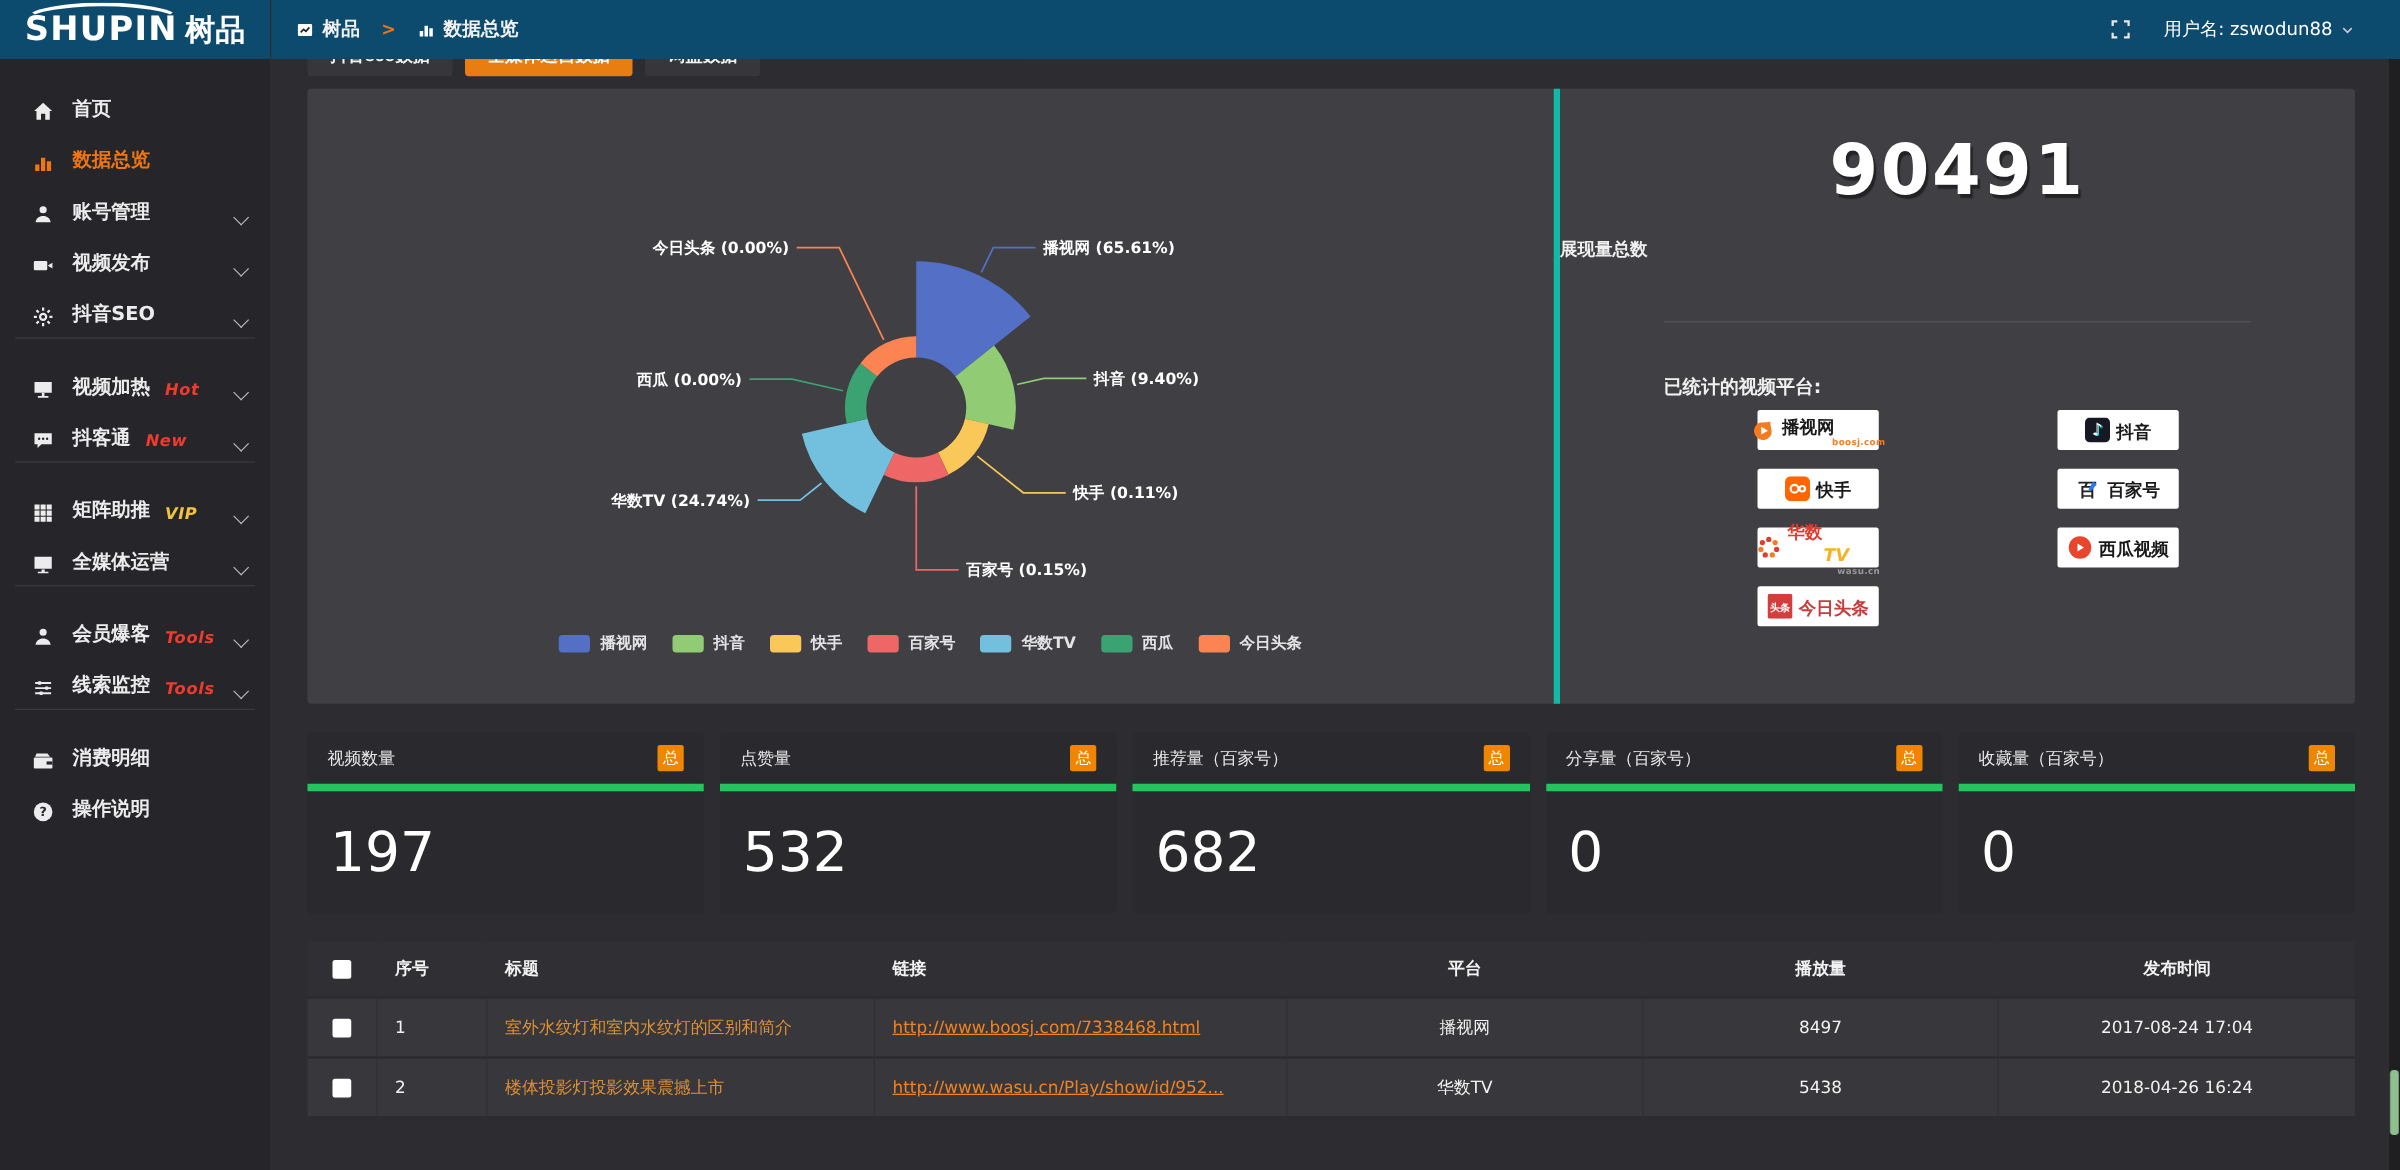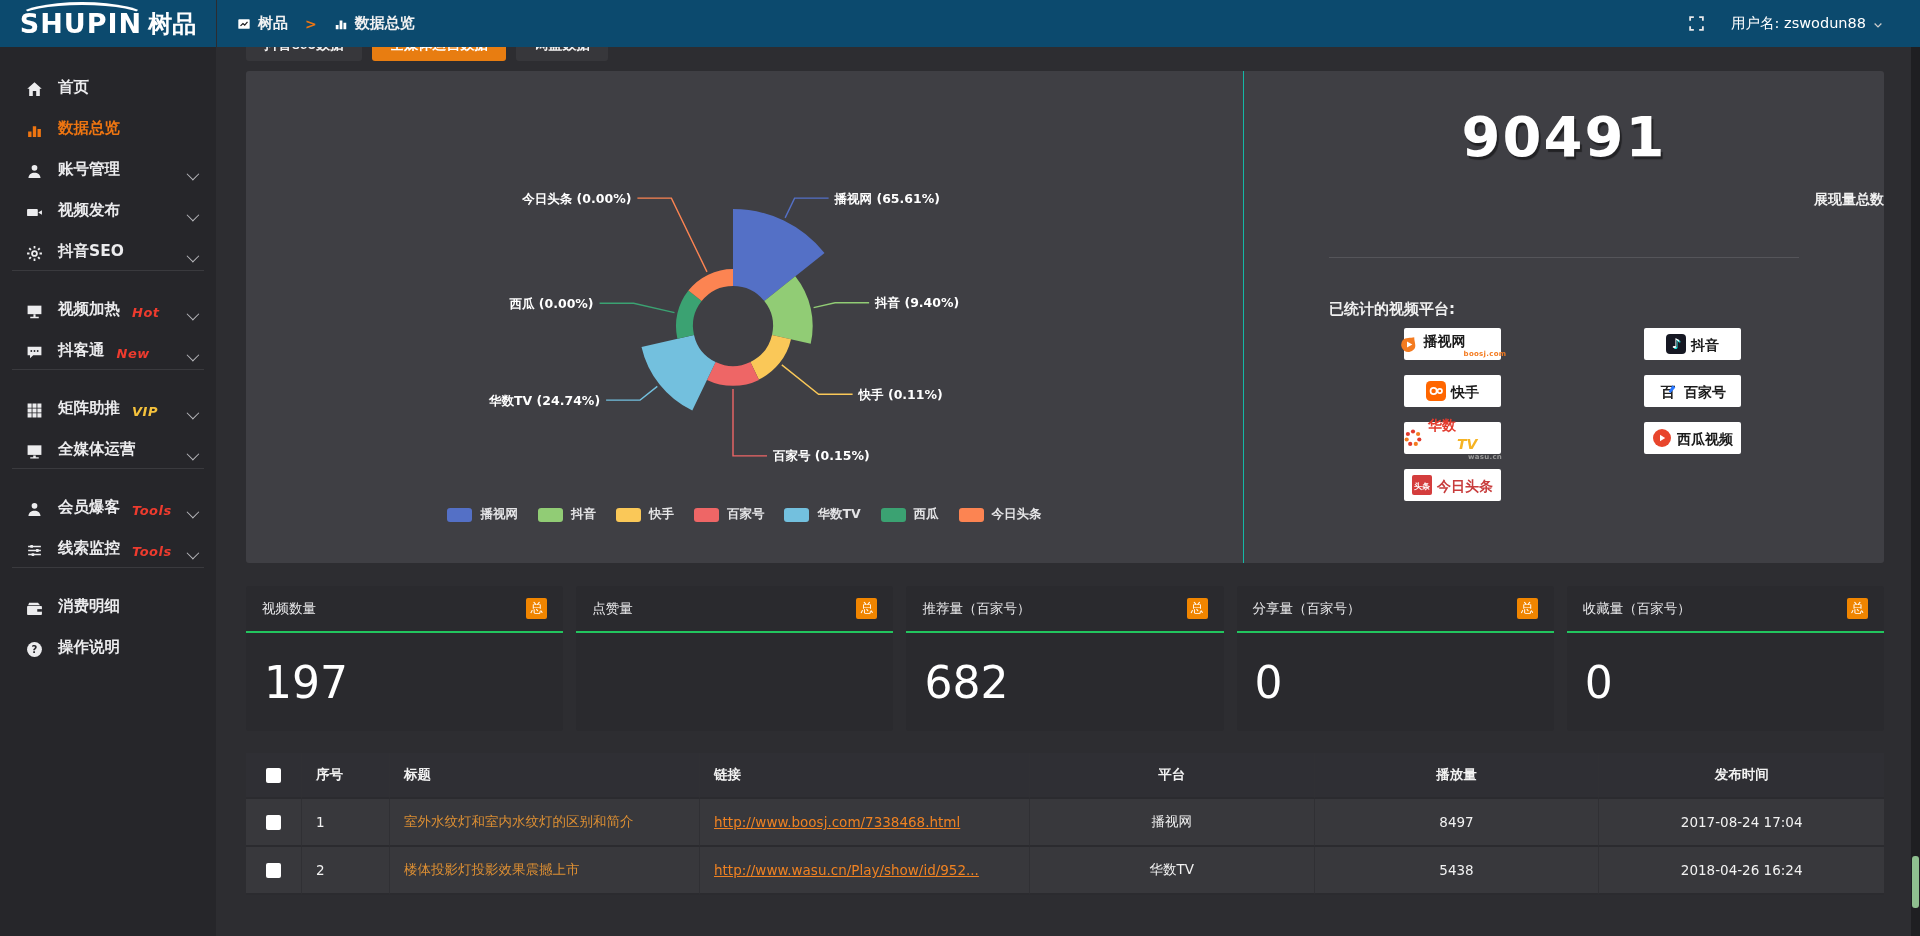--- a/index.html
+++ b/index.html
@@ -49,45 +49,45 @@
 
   
   .panel { margin-top:10px; height:492px; background:#3f3f44; border-radius:3px; display:flex; }
   .chart-area { width:997px; position:relative; flex:none; }
   .chart-area svg.rose { position:absolute; inset:0; }
   .chart-legend { position:absolute; left:0; right:0; bottom:40px; display:flex; justify-content:center; gap:20px; }
   .lg-item { display:flex; align-items:center; gap:8px; cursor:pointer; }
   .lg-swatch { width:25px; height:14px; border-radius:3px; }
   .lg-label { color:#e4e4e6; font-size:12.5px; font-weight:600; }
 
-  .right-area { flex:1; border-left:1px solid #14b8a6; padding-top:38px; }
+  .right-area { flex:1; border-left:5px solid #14b8a6; padding-top:38px; }
   .big-number { text-align:center; font-size:56px; font-weight:800; color:#fff; letter-spacing:2px;
     line-height:1; text-shadow:2px 3px 1px rgba(0,0,0,.45); }
-  .big-label { text-align:right; font-size:14px; font-weight:bold; color:#f0f0f0; margin-top:26px; }
+  .big-label { text-align:left; font-size:14px; font-weight:bold; color:#f0f0f0; margin-top:26px; }
   .sum-divider { width:470px; margin:48px auto 0; border-top:1px solid #55555a; }
   .platforms { width:470px; margin:42px auto 0; position:relative; height:230px; }
   .platforms-title { font-size:15px; font-weight:bold; color:#f0f0f0; }
   .pcol { position:absolute; top:28px; display:flex; flex-direction:column; gap:15px; }
   .pcol-left { left:75px; } .pcol-right { left:315px; }
   .pbadge { width:97px; height:32px; background:#fff; border-radius:2px;
     display:flex; align-items:center; justify-content:center; gap:5px; }
   .plogo { width:20px; height:20px; flex:none; }
   .plogo svg { width:100%; height:100%; }
   .pname { font-size:14px; font-weight:bold; color:#1a1a1a; line-height:1.05; }
   .psub { display:block; font-size:7px; font-weight:bold; color:#f47b20; letter-spacing:.3px;padding-left:40px; }
   .pbadge.wasu .pname { color:#e23a2e; }
   .pbadge.wasu .pname b { color:#f5b324; font-style:italic;margin-left:29px; }
   .pbadge.wasu .psub { color:#999; }
   .pbadge.toutiao .pname { color:#c83c3c; }
 
   
   .cards { margin-top:23px; display:flex; gap:13px; }
   .scard { flex:1; height:145px; background:#2a2a2e; border-radius:3px; }
   .scard-head { height:47px; display:flex; align-items:center; justify-content:space-between;
-    padding:0 16px; border-bottom:2px solid #22c55e;gap:44px; }
+    padding:0 16px; border-bottom:6px solid #22c55e;gap:44px; }
   .scard-title { font-size:13.5px; color:#e8e8ea; }
   .scard-badge { width:21px; height:21px; background:#f08500; color:#fff; font-size:12.5px;
     display:flex; align-items:center; justify-content:center; border-radius:2px; }
   .scard-value { padding:24px 18px 0; font-size:44px; color:#fff; font-weight:400; }
 
   
   .dtable { margin-top:22px; width:100%; border-collapse:separate; border-spacing:0; table-layout:fixed; }
   .dtable th { background:#2f2f34; height:46px; font-size:13.5px; color:#f2f2f2; font-weight:bold; }
   .dtable td { background:#38383c; height:48px; font-size:13.5px; color:#f2f2f2; }
   .dtable th, .dtable td { border-bottom:2px solid #2b2b2f; border-right:1px solid #303034; padding:0; }
@@ -434,20 +434,21 @@
           <span class="scard-title">视频数量</span>
           <span class="scard-badge">总</span>
         </div>
         <div class="scard-value">197</div>
       </div>
       <div class="scard">
         <div class="scard-head">
           <span class="scard-title">点赞量</span>
           <span class="scard-badge">总</span>
         </div>
+        <div class="scard-value">532</div>
       </div>
       <div class="scard">
         <div class="scard-head">
           <span class="scard-title">推荐量（百家号）</span>
           <span class="scard-badge">总</span>
         </div>
         <div class="scard-value">682</div>
       </div>
       <div class="scard">
         <div class="scard-head">

